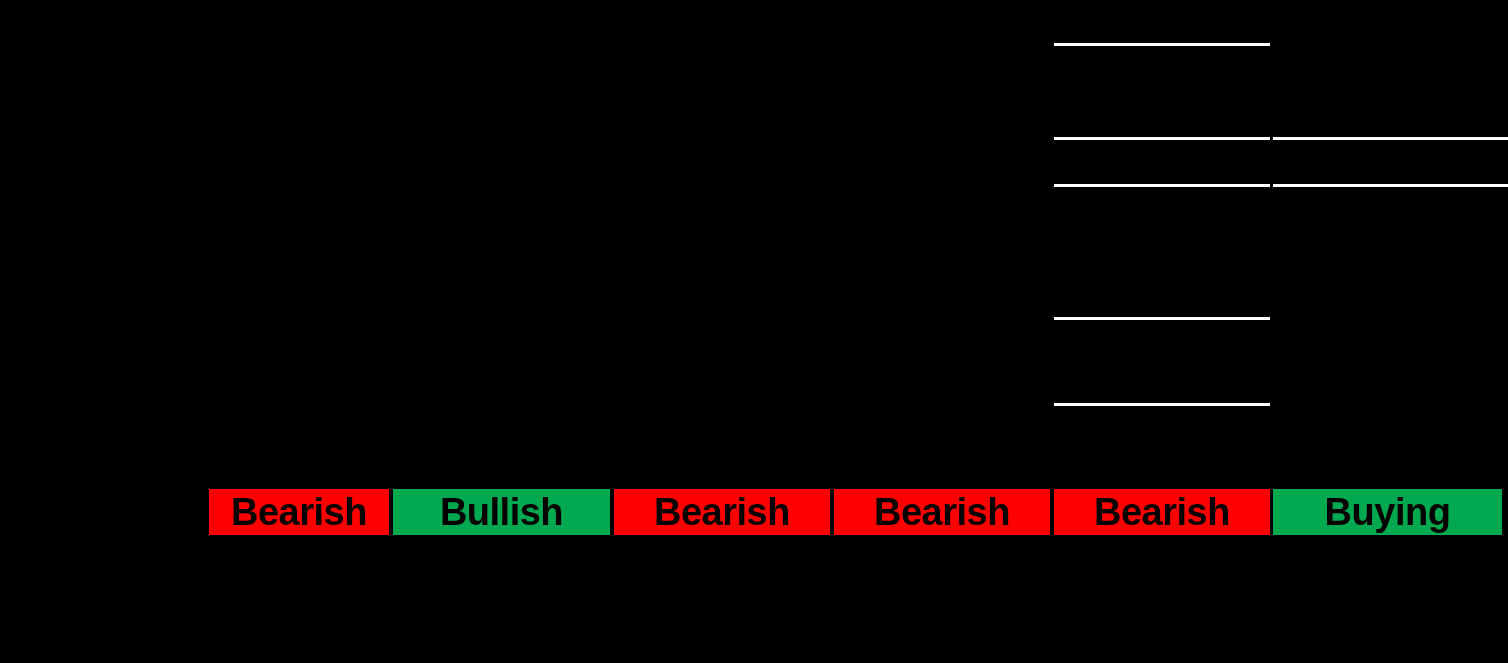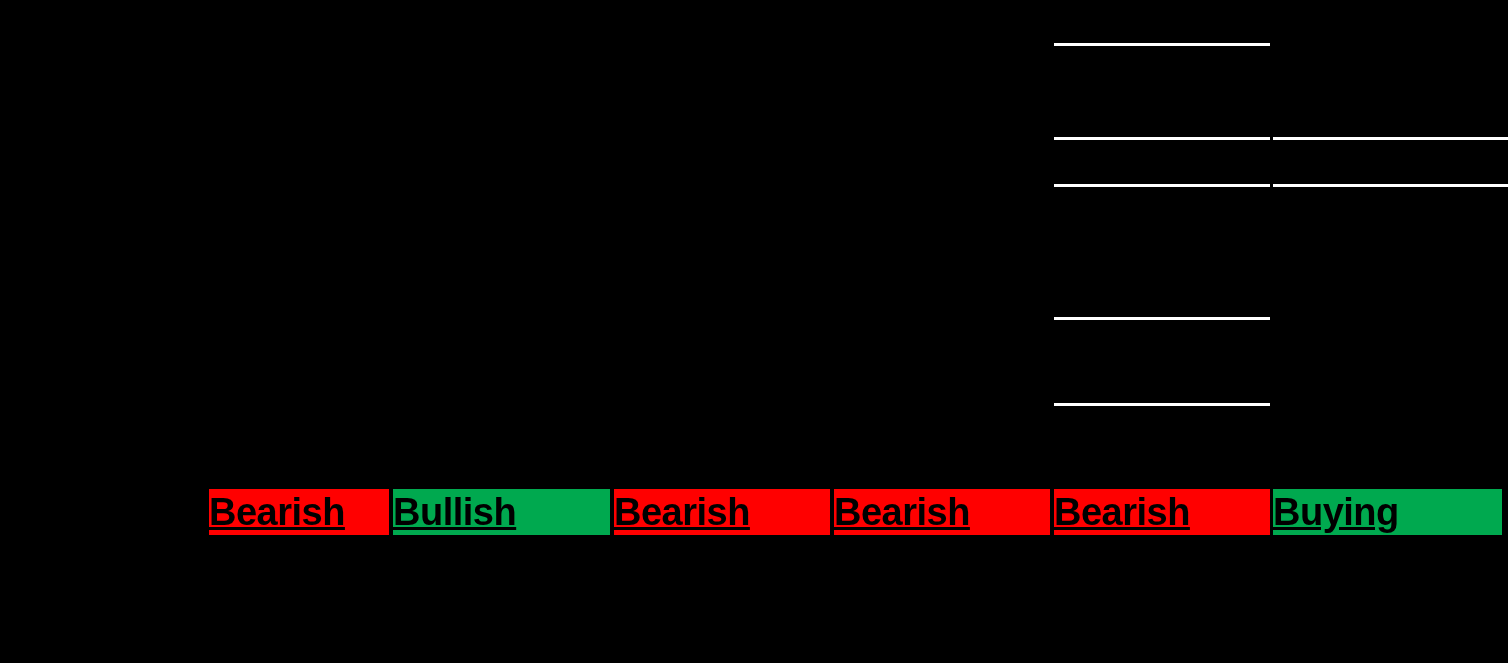--- a/index.html
+++ b/index.html
@@ -32,22 +32,22 @@
     top: 489px;
     width: 1293px;
     height: 46px;
   }
   .sent-cell {
     position: absolute;
     top: 0;
     height: 46px;
     display: flex;
     align-items: center;
+    justify-content: center;
     box-sizing: border-box;
-    text-decoration: underline;
   }
   .sent-cell .sent-label {
     font-family: "Liberation Sans", sans-serif;
     font-weight: bold;
     font-size: 38px;
     line-height: 38px;
     color: #000000;
     letter-spacing: -0.5px;
     white-space: nowrap;
   }

